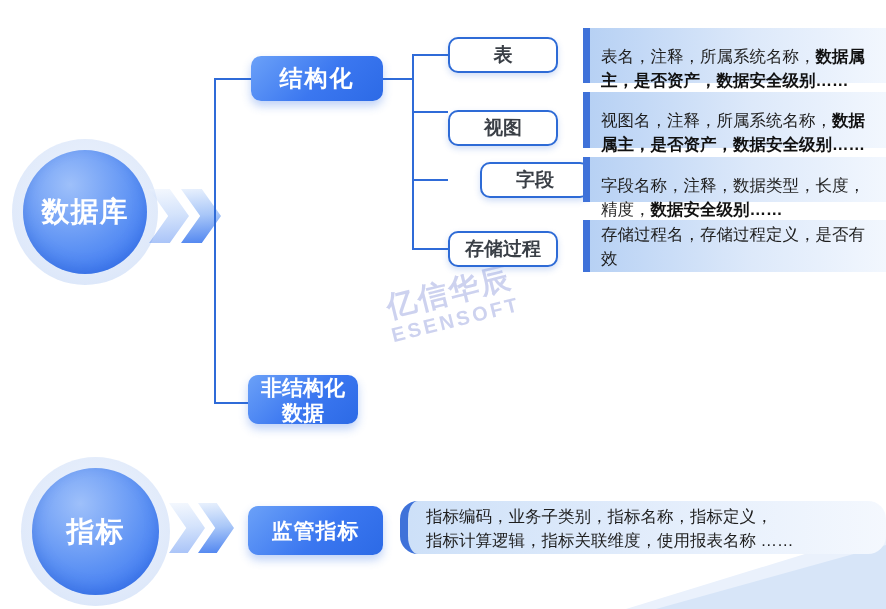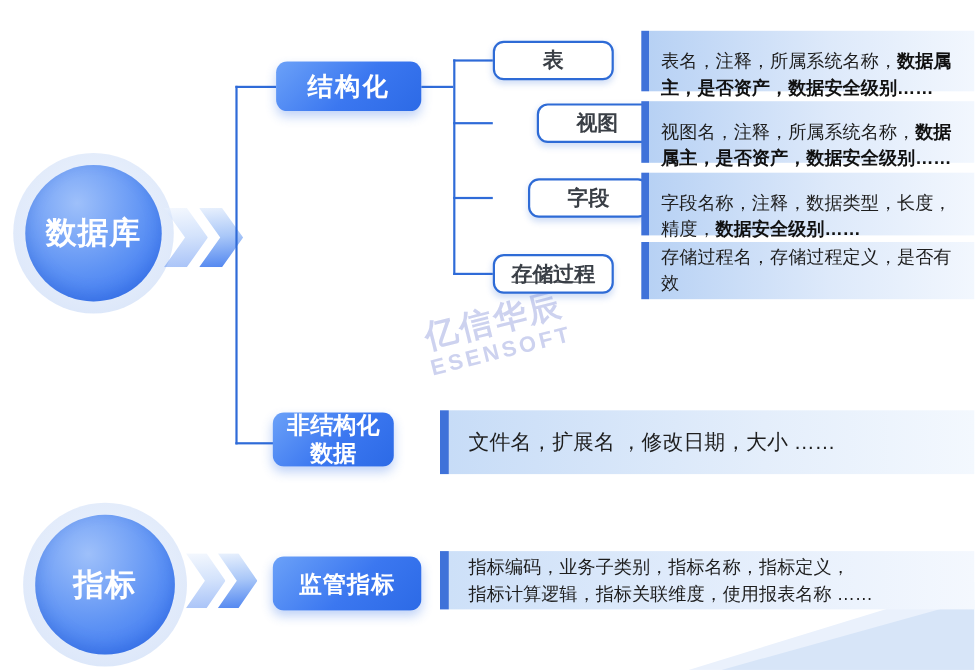--- a/index.html
+++ b/index.html
@@ -54,42 +54,42 @@
   .n-structured{left:251px;top:56px;width:132px;height:45px;font-size:23px;letter-spacing:2px;}
   .n-unstructured{left:248px;top:375px;width:110px;height:49px;font-size:21px;line-height:25px;white-space:pre-line;}
   .n-supervision{left:248px;top:506px;width:135px;height:49px;font-size:21px;letter-spacing:1px;}
 
   
   .leaf{position:absolute;left:448px;width:110px;height:36px;
     background:#ffffff;border:2px solid #2e6bd6;border-radius:10px;
     box-sizing:border-box;display:flex;align-items:center;justify-content:center;
     font-size:19px;font-weight:700;color:#3a3f46;
     box-shadow:0 3px 6px rgba(46,107,214,.22);}
-  .leaf1{top:37px;}.leaf2{top:94px;margin-left:40px;}.leaf3{top:162px;margin-left:32px;}.leaf4{top:231px;text-decoration:underline;}
+  .leaf1{top:37px;}.leaf2{top:110px;}.leaf3{top:162px;margin-left:32px;}.leaf4{top:231px;}
 
   
   .panelA{position:absolute;left:583px;width:303px;box-sizing:border-box;
     border-left:7px solid #3f72d9;
     background:linear-gradient(90deg,#b7d1f4 0%,#dde9fa 55%,#f2f7fe 100%);
     padding:16px 6px 0 11px;color:#1e1e1e;font-size:16.5px;line-height:24px;}
   .panelA b{font-weight:700;color:#111;}
   .pA1{top:28px;height:55px;}
   .pA2{top:92px;height:56px;}
-  .pA3{top:157px;height:57px;}
+  .pA3{top:157px;height:45px;}
   .pA4{top:220px;height:52px;display:flex;align-items:center;padding-top:0;justify-content:flex-end;}
 
   
   .panelB{position:absolute;left:400px;width:486px;box-sizing:border-box;
     border-left:8px solid #3f72d9;color:#1e1e1e;}
   .p-unstructured{top:373px;height:58px;
     background:linear-gradient(90deg,#c7dcf7 0%,#e4eefb 60%,#f3f8fe 100%);
     display:flex;align-items:center;padding-left:18px;font-size:19px;}
   .p-indicator{top:501px;height:53px;
     background:linear-gradient(90deg,#cde0f8 0%,#e6effc 60%,#f4f8fe 100%);
-    padding:3px 0 0 18px;font-size:16.5px;line-height:24px;white-space:pre-line;}
+    padding:3px 0 0 18px;font-size:16.5px;line-height:24px;white-space:pre-line;border-radius:18px;}
 </style>
 </head>
 <body>
 
 <div class="stage">
 
   <div class="wedge1"></div>
   <div class="wedge2"></div>
 
   <div class="watermark">
@@ -138,19 +138,16 @@
     <span>视图名，注释，所属系统名称，</span><b>数据属主，是否资产，数据安全级别……</b>
   </div>
   <div class="panelA pA3">
     <span>字段名称，注释，数据类型，长度，精度，</span><b>数据安全级别……</b>
   </div>
   <div class="panelA pA4">
     <span>存储过程名，存储过程定义，是否有效</span>
       <b></b>
   </div>
 
-  <div class="panelB p-unstructured">
-    <span>文件名，扩展名 ，修改日期，大小 ……</span>
-  </div>
   <div class="panelB p-indicator">指标编码，业务子类别，指标名称，指标定义，
 指标计算逻辑，指标关联维度，使用报表名称 ……</div>
 
 </div>
 
 </body></html>

